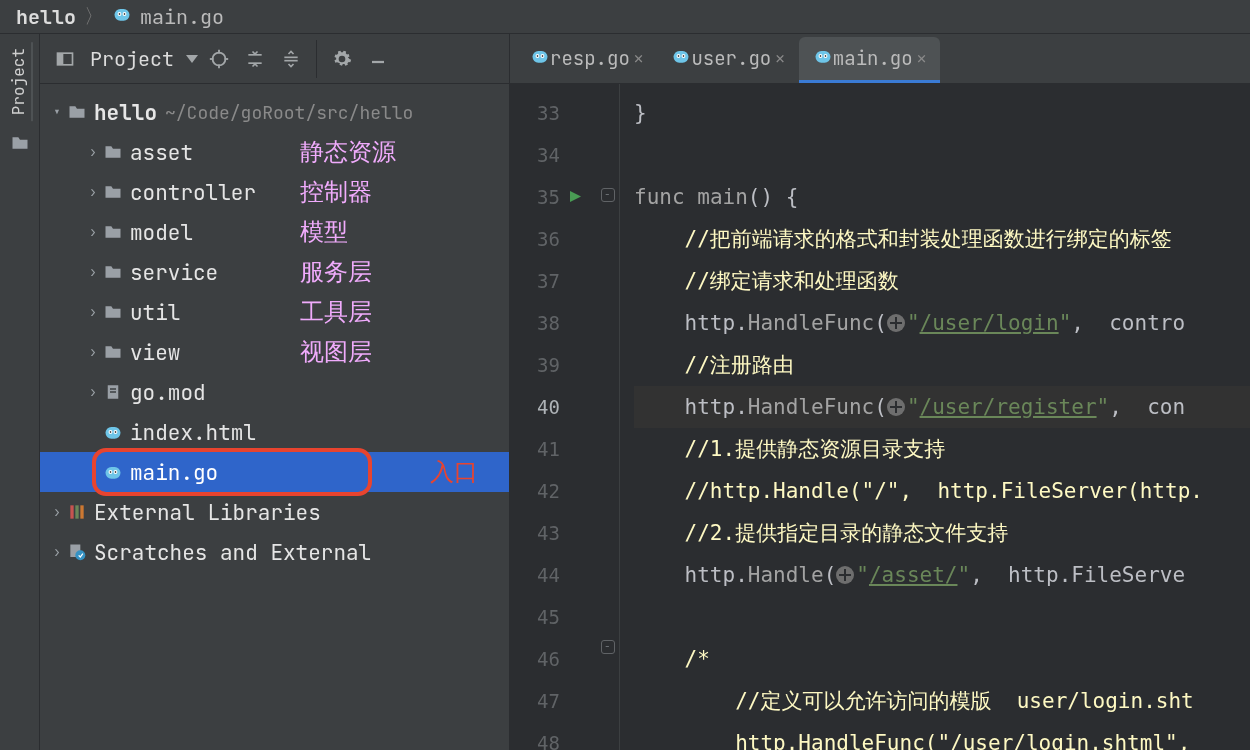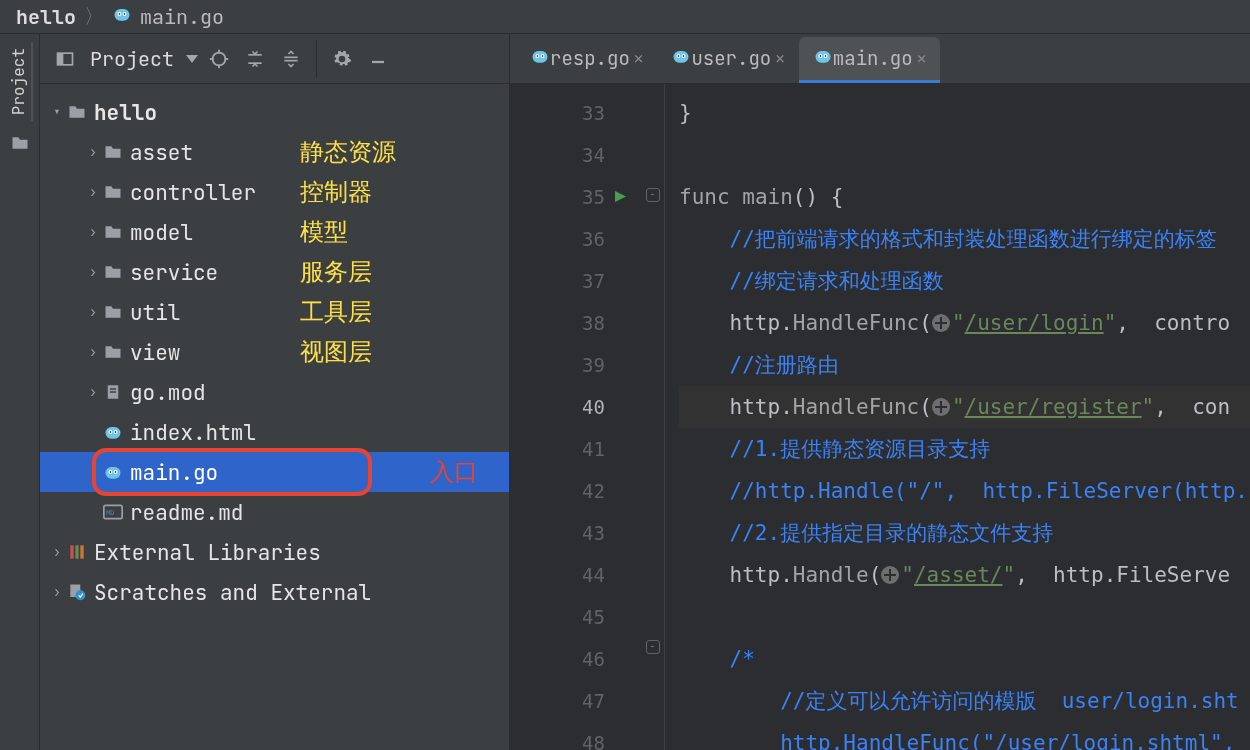--- a/index.html
+++ b/index.html
@@ -65,21 +65,21 @@
   .trow .arrow {
     width:18px; display:inline-flex; justify-content:center; color:#9aa0a6; font-size:14px;
   }
   .trow .ficon { width:22px; display:inline-flex; justify-content:center; margin-right:6px; }
   .trow .flabel { color:#e5e5e5; font-size:21px; }
   .trow .fbold { font-weight:700; color:#e6e6e6; }
   .trow .fpath { color:#8a8a8a; margin-left:8px; font-size:18px; }
   .trow.selected { background:#2f65ca; }
   .trow.selected .flabel { color:#ffffff; }
   .anno {
-    position:absolute; color:#fde047; font-size:24px; font-weight:500;
+    position:absolute; color:#f0abfc; font-size:24px; font-weight:500;
     left: 260px;
   }
   .anno.entry { left: 390px; color:#e8442f; }
   .red-box {
     position:absolute; border:4px solid #e8442f; border-radius:14px;
     pointer-events:none;
   }
 
   
   .folder-svg { fill:#9aa0a6; }
@@ -94,42 +94,42 @@
   .tab {
     height:46px; display:flex; align-items:center; gap:0; padding:0 14px;
     color:#bbbbbb; font-size:19px; border-bottom:3px solid transparent;
   }
   .tab .close { color:#8a8a8a; font-size:16px; margin-left:4px; }
   .tab.active { background:#4e5254; border-bottom:3px solid #3a7bd5; border-radius:6px 6px 0 0; }
 
   .code-area { flex:1; display:flex; overflow:hidden; background:#2b2d30; }
   .gutter-nums {
     width:60px; text-align:right; color:#606366; padding:8px 10px 0 0;
-    font-family: "Menlo","Consolas",monospace; font-size:19px; line-height:42px;margin-left:45px;
+    font-family: "Menlo","Consolas",monospace; font-size:19px; line-height:42px;
   }
   .gutter-nums .hl { color:#aeb3b7; }
   .gutter-run { width:26px; padding-top:8px; line-height:42px; font-size:18px; color:#499c54; }
   .gutter-fold {
     width:24px; border-right:1px solid #3c3f41; padding-top:8px; line-height:42px;
     display:flex; flex-direction:column; align-items:center;
   }
   .fold-mark {
     width:14px; height:14px; border:1px solid #606366; border-radius:3px;
     display:flex; align-items:center; justify-content:center; font-size:10px; color:#7a7f83;
     margin:14px 0;
   }
   .codelines {
     flex:1; padding:8px 0 0 14px;
     font-family: "Menlo","Consolas",monospace; font-size:21px; line-height:42px;
     white-space:pre; color:#bcbec4; overflow:hidden;
   }
   .codeline.cur { background:#323232; }
   .kw { color:#a3a3a3; }
   .fn { color:#a3a3a3; }
-  .cm { color:#3b82f6; }
+  .cm { color:#fef9c3; }
   .str { color:#6a8759; }
   .strlink { color:#6a8759; text-decoration: underline; }
   .globe { display:inline-block; width:18px; height:18px; vertical-align:-2px; margin-right:2px;
            border-radius:50%; background:#6e6e6e; position:relative; }
   .globe::after{content:"";position:absolute;left:3px;top:8px;width:12px;height:2px;background:#2b2d30;}
   .globe::before{content:"";position:absolute;left:8px;top:3px;width:2px;height:12px;background:#2b2d30;}
 </style>
 </head>
 <body>
 
@@ -212,20 +212,21 @@
       <div class="tree">
 
         <div class="trow" style="padding-left:8px">
           <span class="arrow">▾</span>
           <span class="ficon">
               <svg width="20" height="20" viewBox="0 0 24 24">
                 <path class="folder-svg" d="M3 5h7l2 3h9v11H3z"></path>
               </svg>
             </span>
           <span class="flabel fbold">hello</span>
+          <span class="fpath">~/Code/goRoot/src/hello</span>
         </div>
 
         <div id="folders-mount">
             <div class="trow" style="padding-left: 44px;">
               <span class="arrow">›</span>
               <span class="ficon">
                 <svg width="20" height="20" viewBox="0 0 24 24">
                   <path class="folder-svg" d="M3 5h7l2 3h9v11H3z"></path>
                 </svg>
               </span>
@@ -317,29 +318,20 @@
                 <circle cx="15" cy="12" r="2.3" fill="#fff"></circle>
                 <circle cx="9" cy="12" r="1" fill="#000"></circle>
                 <circle cx="15" cy="12" r="1" fill="#000"></circle>
               </svg>
             </span>
           <span class="flabel">main.go</span>
           <span class="anno entry">入口</span>
           <span class="red-box" style="left:52px;top:-4px;width:280px;height:48px;"></span>
         </div>
 
-        <div class="trow" style="padding-left:62px">
-          <span class="ficon">
-              <svg width="20" height="16" viewBox="0 0 24 18">
-                <rect x="1" y="1" width="22" height="16" rx="2" fill="none" stroke="#9aa0a6" stroke-width="2"></rect>
-                <text x="4" y="13" font-size="8" fill="#4a88c7" font-family="monospace">MD</text>
-              </svg>
-            </span>
-          <span class="flabel">readme.md</span>
-        </div>
 
         <div class="trow" style="padding-left:8px">
           <span class="arrow">›</span>
           <span class="ficon">
               <svg width="20" height="20" viewBox="0 0 24 24">
                 <rect x="4" y="4" width="4" height="16" fill="#c75450"></rect>
                 <rect x="10" y="4" width="4" height="16" fill="#6a8759"></rect>
                 <rect x="16" y="4" width="4" height="16" fill="#cc7832"></rect>
               </svg>
             </span>

